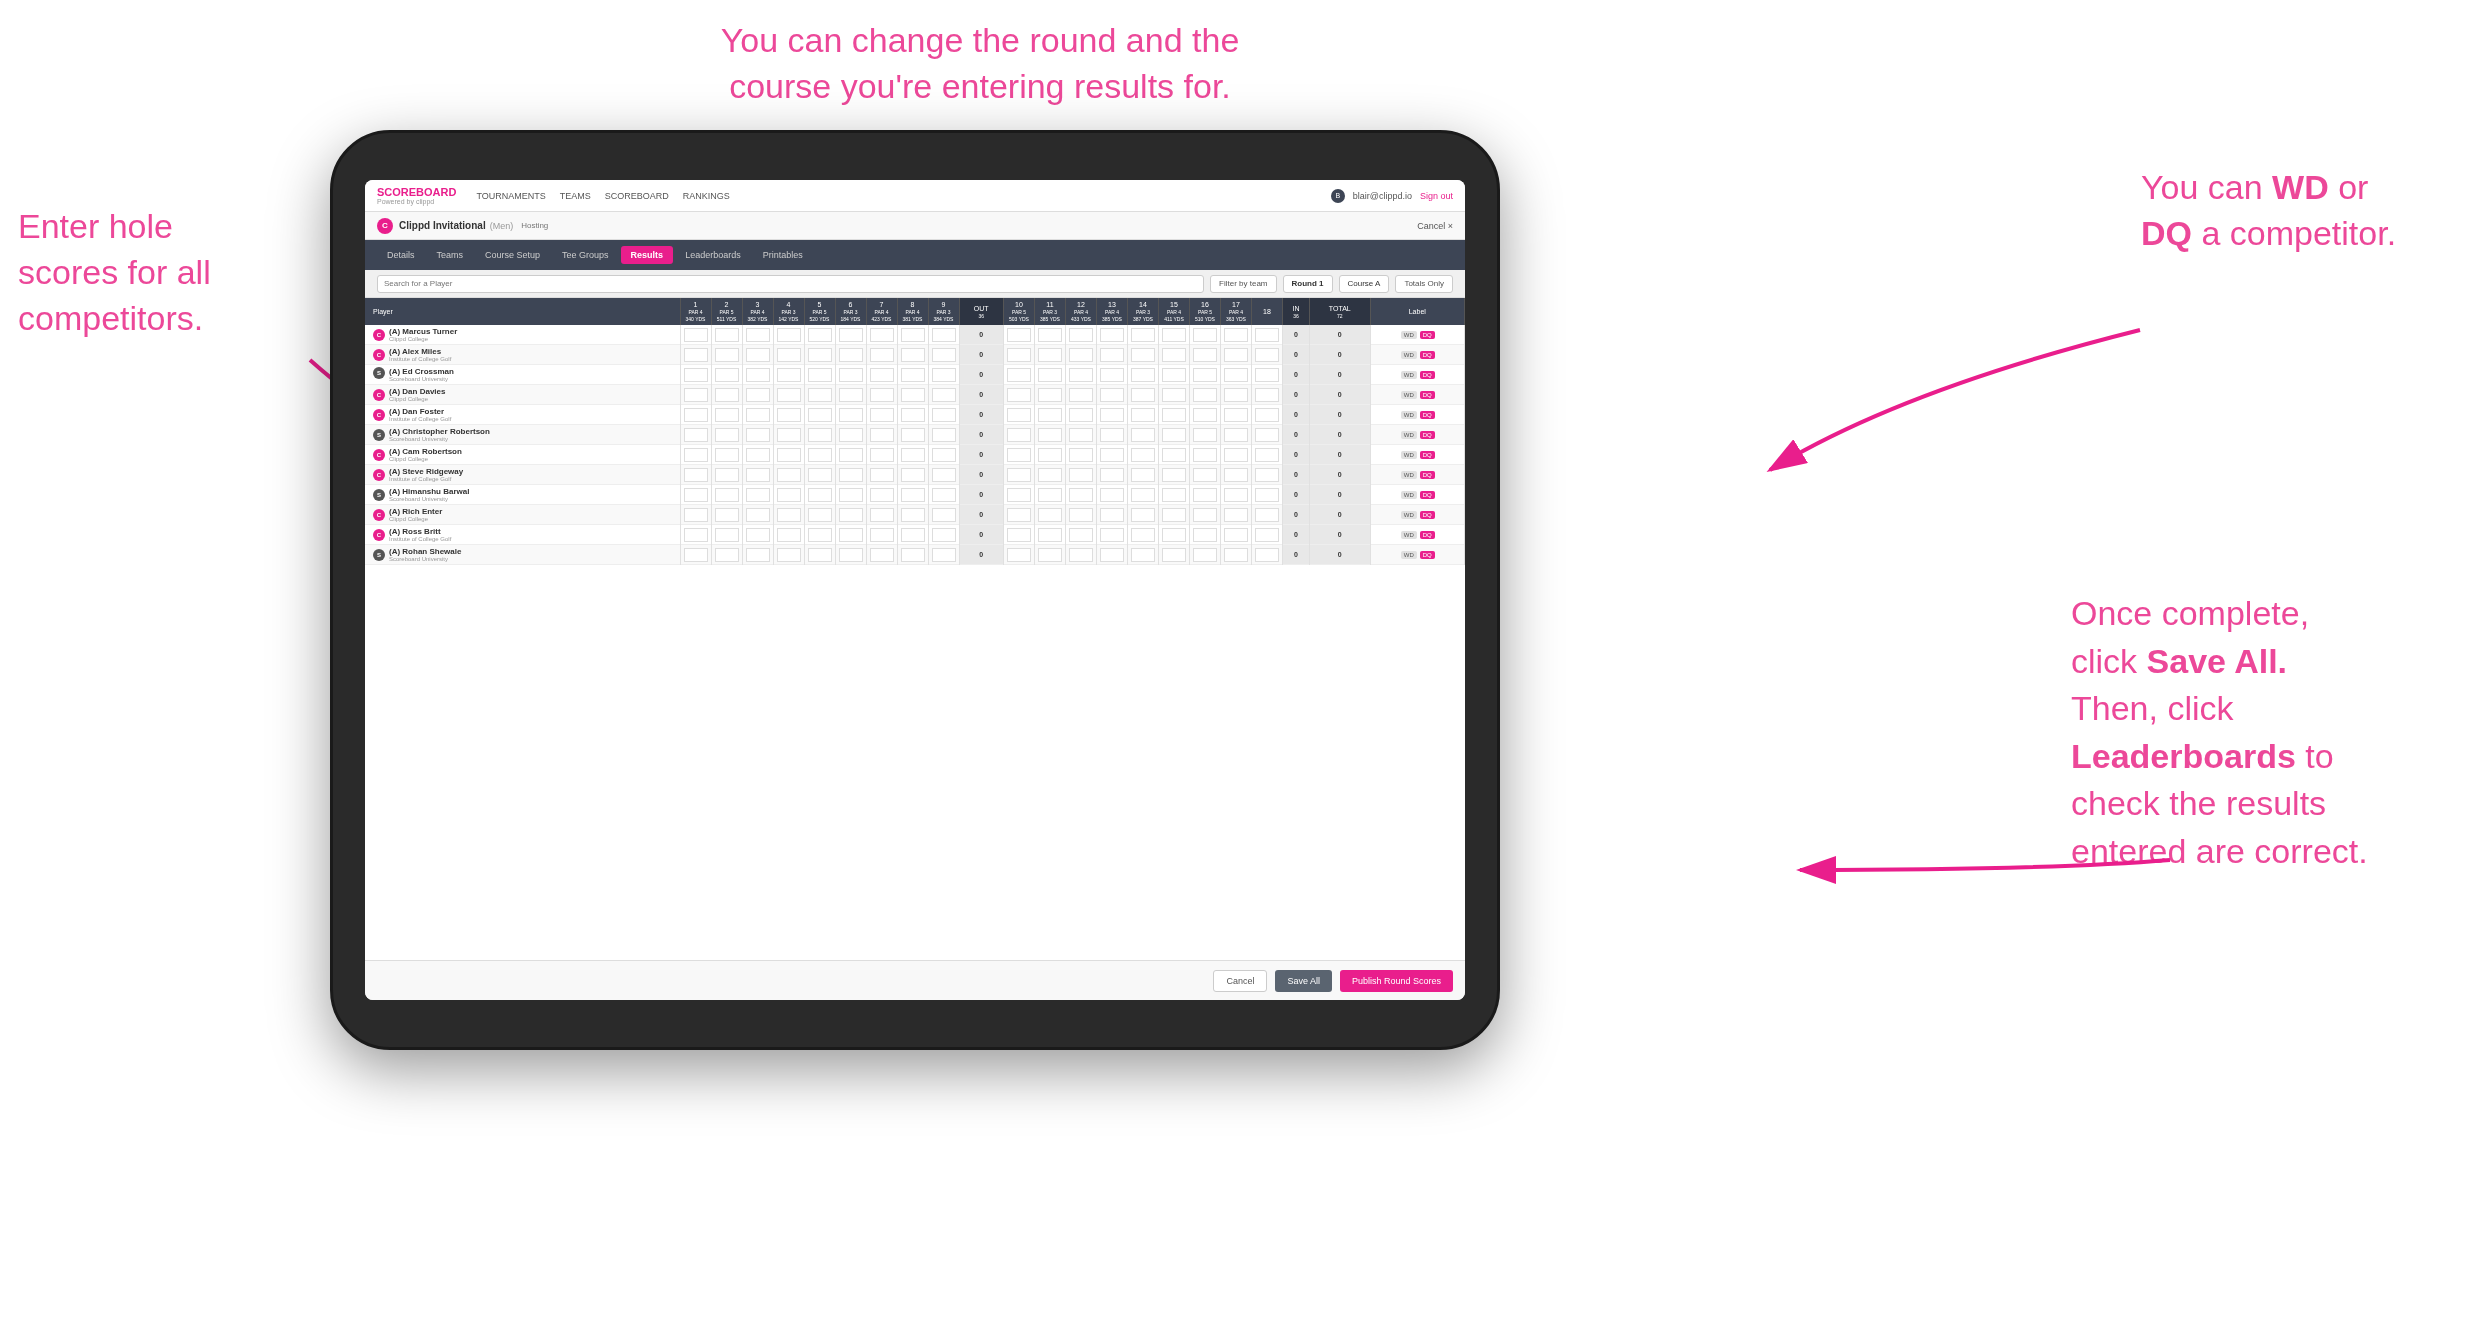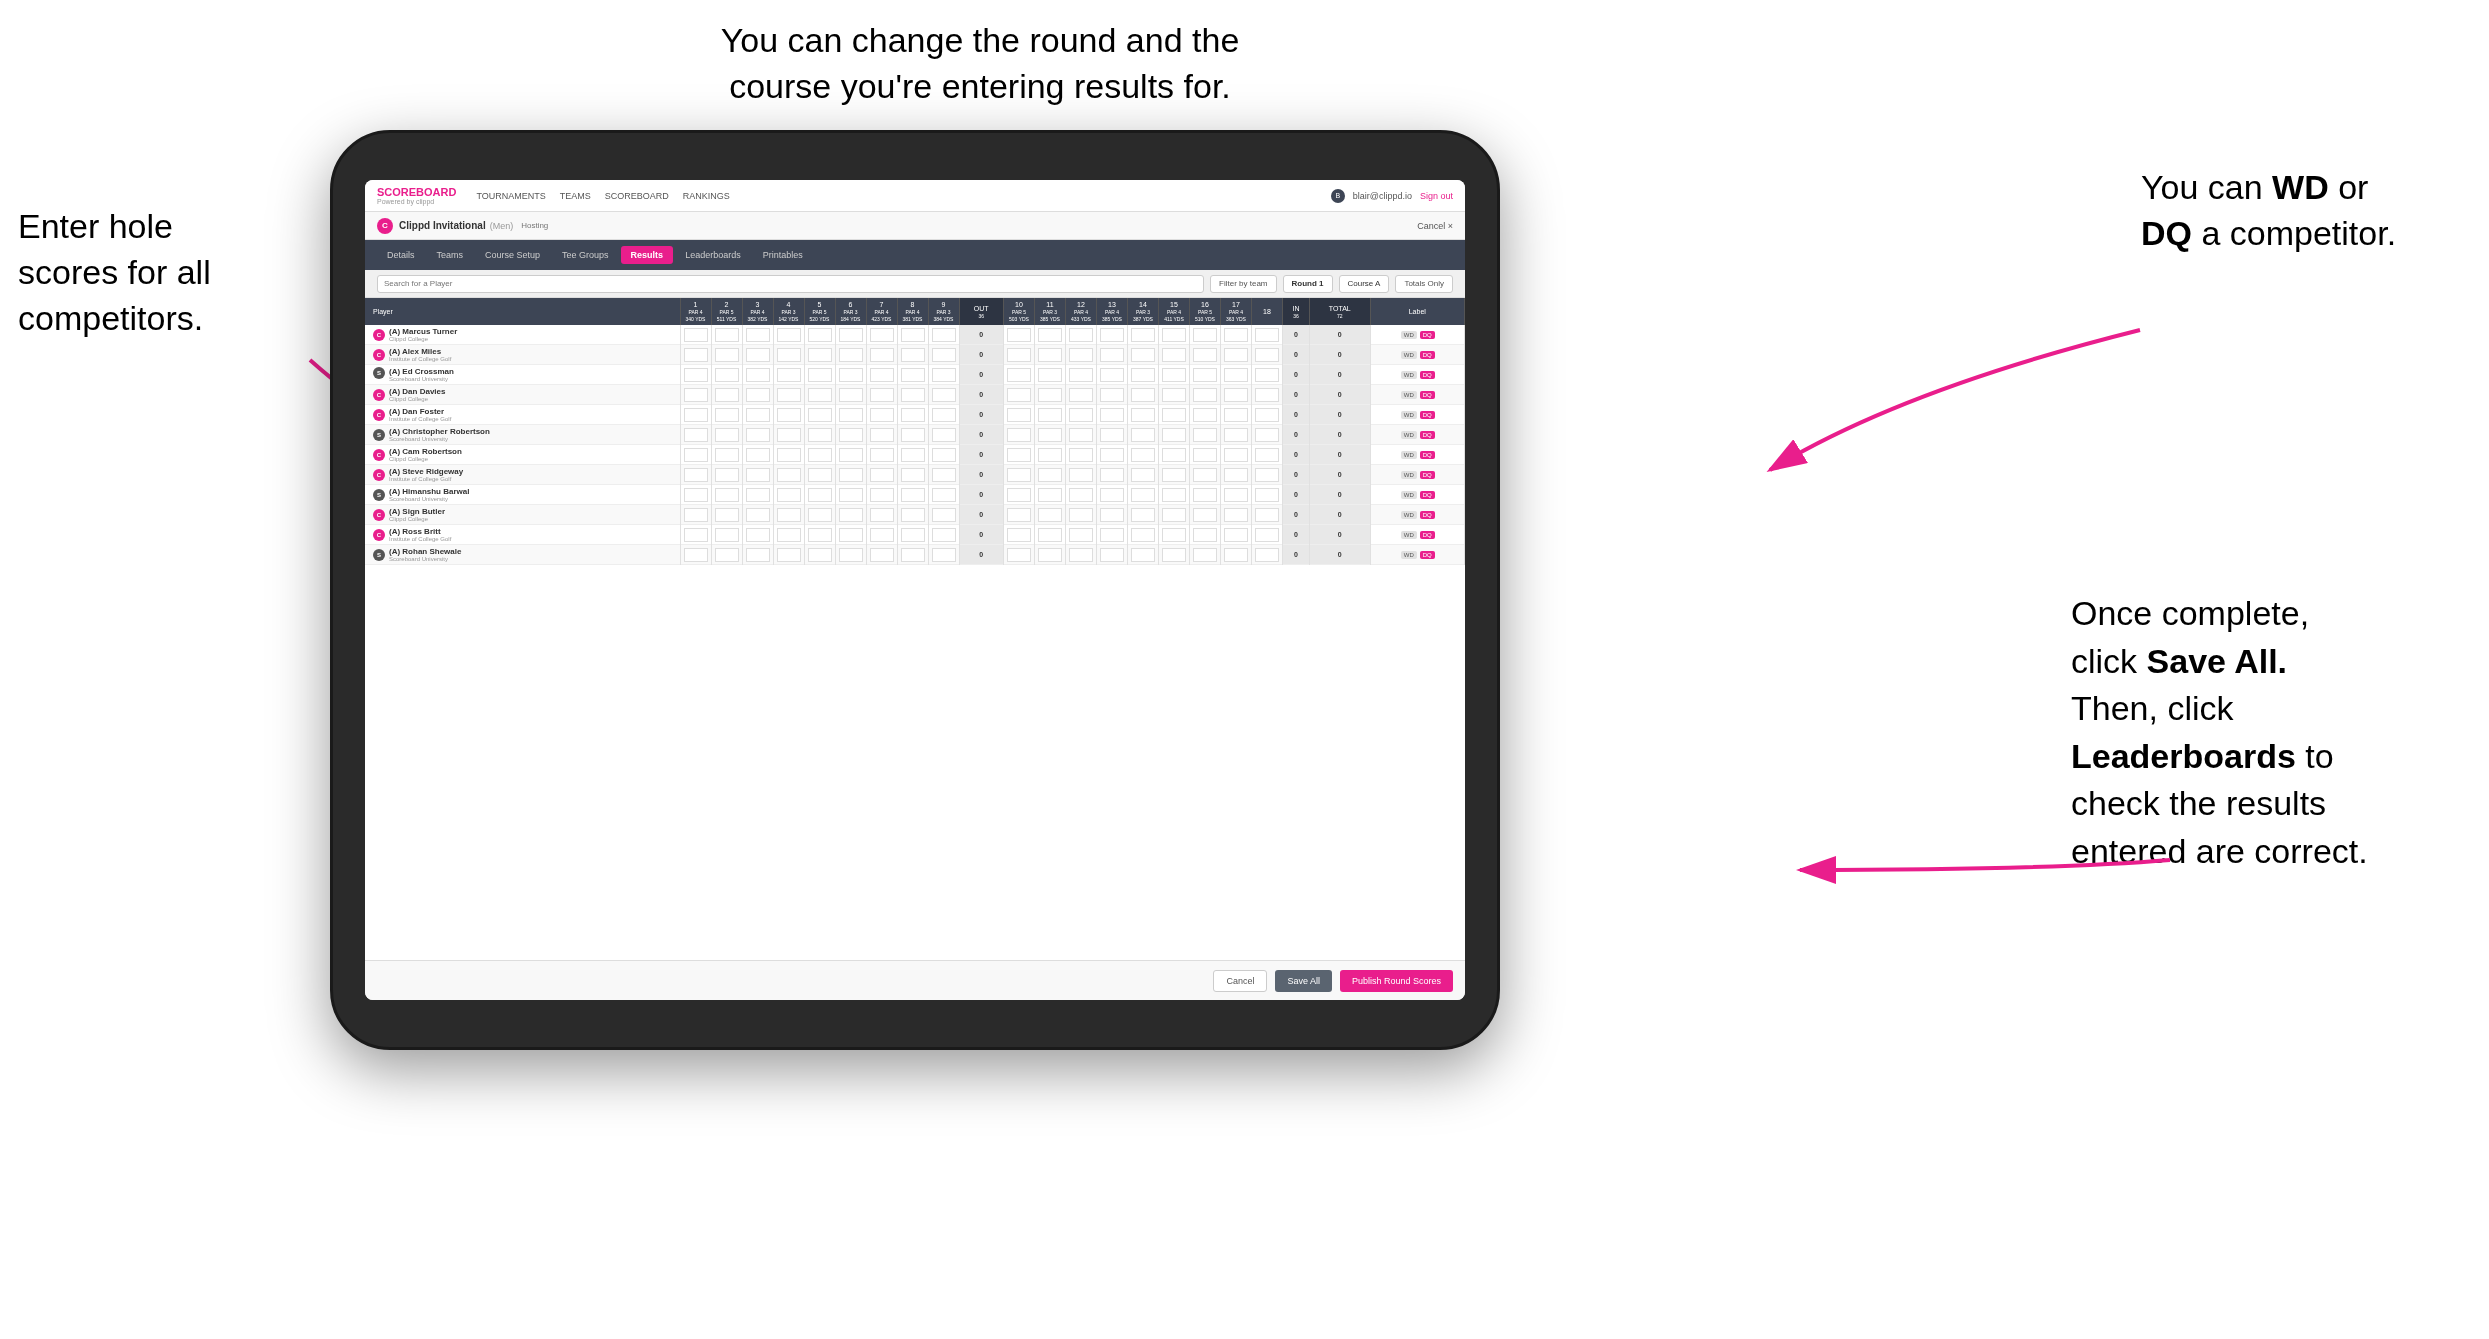--- a/index.html
+++ b/index.html
@@ -9,21 +9,21 @@
       width: 2489px;
       height: 1339px;
       position: relative;
       overflow: hidden;
     }
 
     
     .annotation {
       position: absolute;
       font-size: 36px;
-      color: #000000;
+      color: #ec4899;
       line-height: 1.35;
       font-family: Arial, sans-serif;
     }
 
     
     .tablet {
       position: absolute;
       left: 330px;
       top: 130px;
       width: 1170px;
@@ -864,21 +864,21 @@
               <td class="total-cell">0</td>
               <td>
       <button class="wd-btn">WD</button>
       <button class="dq-btn">DQ</button></td>
             </tr>
             <tr>
               <td class="player-cell">
       <div style="display:flex;align-items:center;">
         <span class="player-icon icon-c">C</span>
         <div>
-          <div class="player-name">(A) Sign Butler</div>
+          <div class="player-name">(A) Rich Enter</div>
           <div class="player-org">Clippd College</div>
         </div>
       </div>
               </td>
               <td class="score-cell"><input class="score-input-cell" type="text" value="" style=""></td>
               <td class="score-cell"><input class="score-input-cell" type="text" value="" style=""></td>
               <td class="score-cell"><input class="score-input-cell" type="text" value="" style=""></td>
               <td class="score-cell"><input class="score-input-cell" type="text" value="" style=""></td>
               <td class="score-cell"><input class="score-input-cell" type="text" value="" style=""></td>
               <td class="score-cell"><input class="score-input-cell" type="text" value="" style=""></td>

